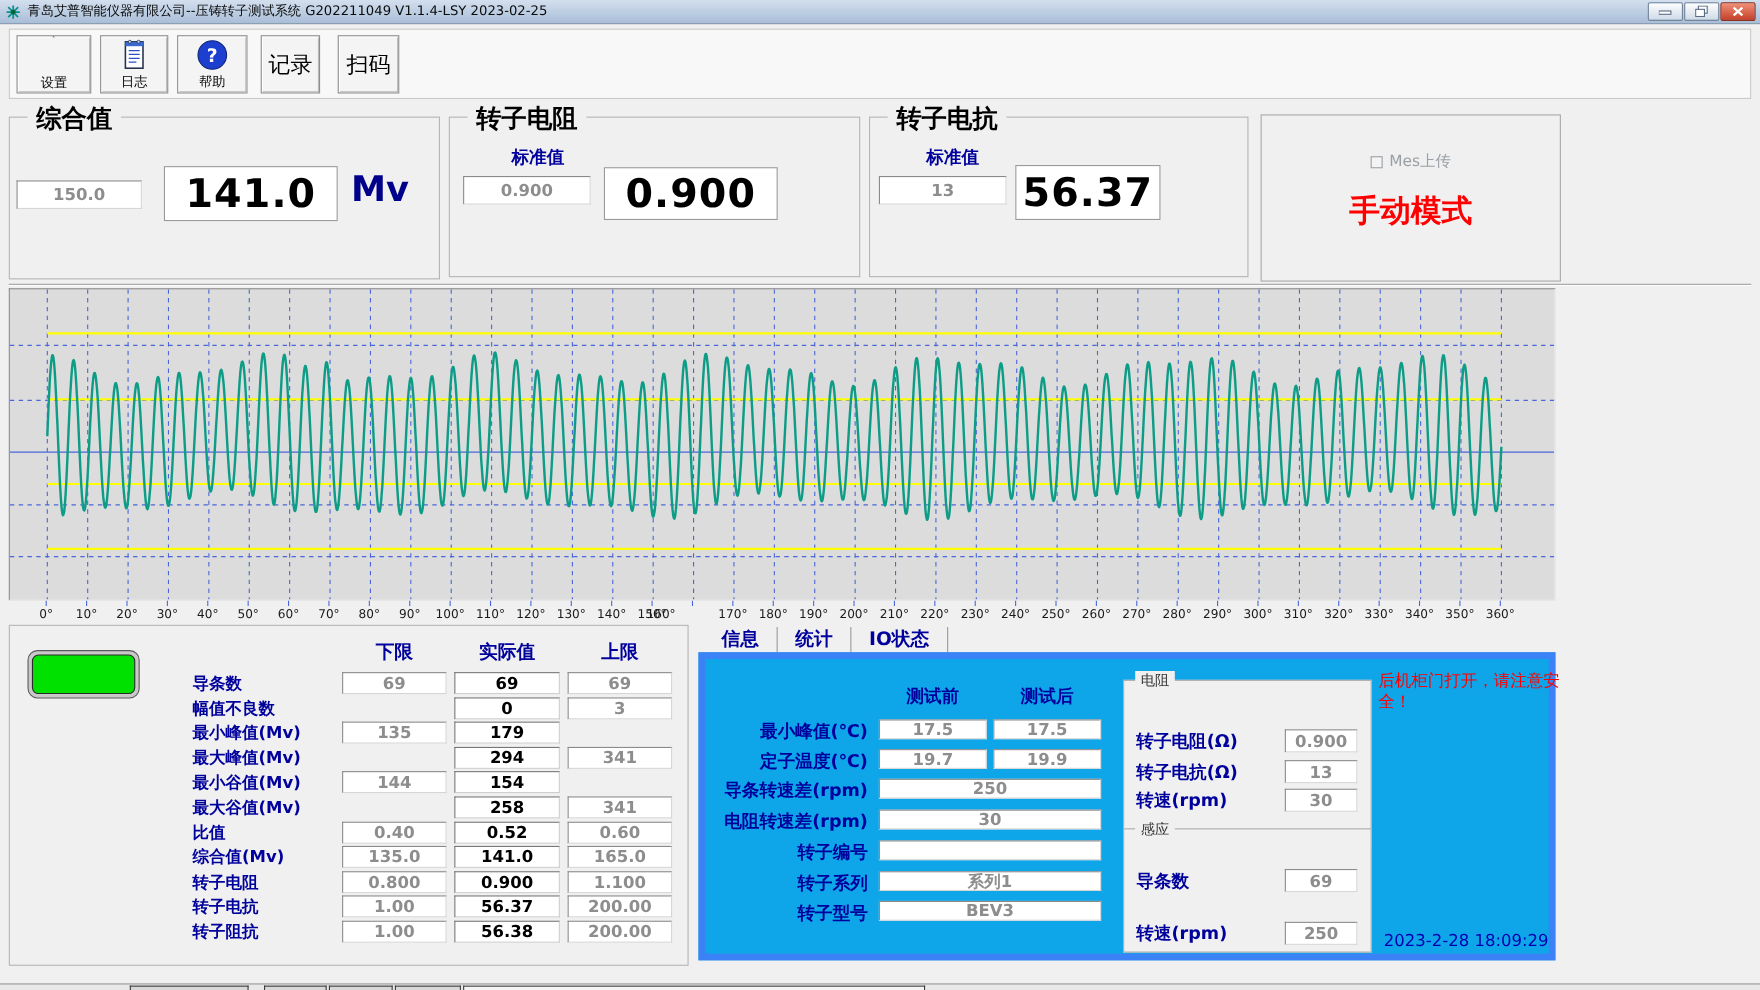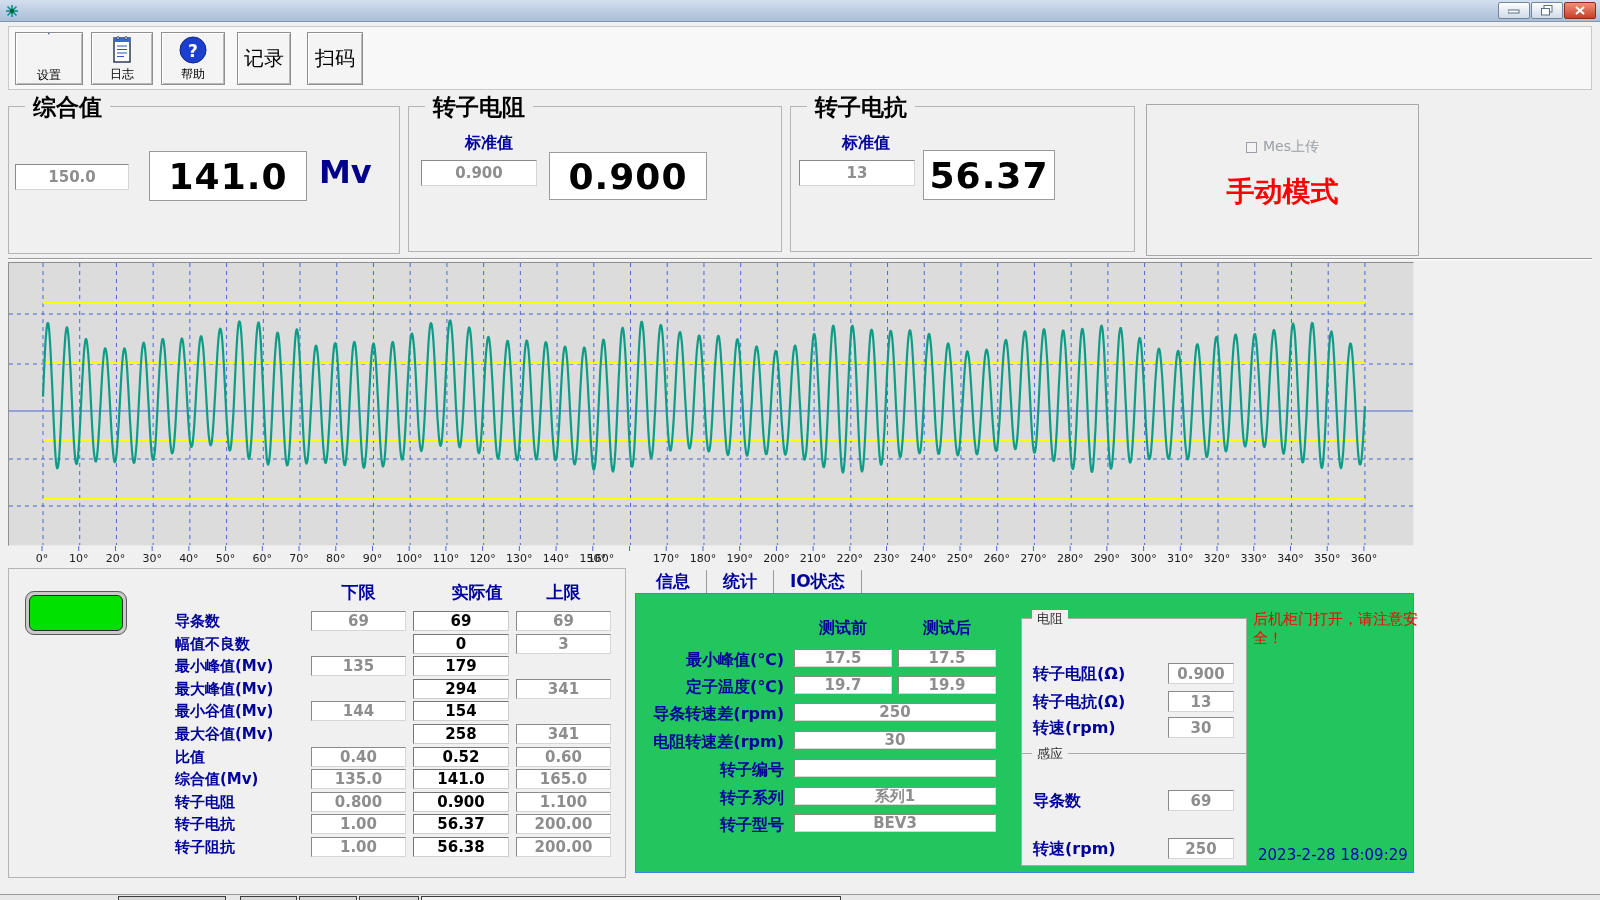--- a/index.html
+++ b/index.html
@@ -59,21 +59,21 @@
     border:1px solid; border-color:#8a8a8a #d6d6d6 #d6d6d6 #8a8a8a;
     display:flex; align-items:center; justify-content:center; }
   .rt-low  { left:302px; width:95px; }
   .rt-actual { left:404px; width:96px; border-color:#777 #cfcfcf #cfcfcf #777; }
   .rt-high { left:507px; width:95px; }
   
   .tabsrow { position:absolute; left:640px; top:570px; height:23px; display:flex; }
   .tab { padding:0 16px; font-size:17px; font-weight:bold; color:#00009c;
     line-height:22px; border-right:1px solid #9a9a9a; }
   .infopanel { position:absolute; left:635px; top:593px; width:779px; height:280px;
-    border:1px solid #3b82f6; background:#22c55e; }
+    border:6px solid #3b82f6; background:#0ea5e9; }
   .ip-colhead { position:absolute; top:24px; width:98px; text-align:center; font-size:16px; }
   .ip-row { position:absolute; left:0; width:420px; height:22px; }
   .ip-label { position:absolute; left:0; top:1px; width:148px; text-align:right;
     font-size:16px; font-weight:bold; color:#00009c; white-space:nowrap; }
   .ip-box { position:absolute; top:0; height:18px; font-size:15px; background:#fff;
     border:1px solid; border-color:#8a8a8a #d6d6d6 #d6d6d6 #8a8a8a;
     display:flex; align-items:center; justify-content:center; }
   .ip-b1 { left:158px; width:98px; }
   .ip-b2 { left:262px; width:98px; }
   .ip-bw { left:158px; width:202px; }
@@ -96,20 +96,21 @@
 <div class="titlebar">
   <svg width="14" height="14" viewBox="0 0 14 14">
     <g stroke="#0a8f8f" stroke-width="1.6">
       <line x1="7" y1="1" x2="7" y2="13"></line>
         <line x1="1" y1="7" x2="13" y2="7"></line>
       <line x1="2.5" y1="2.5" x2="11.5" y2="11.5"></line>
         <line x1="11.5" y1="2.5" x2="2.5" y2="11.5"></line>
     </g>
     <circle cx="7" cy="7" r="2.2" fill="#063" stroke="none"></circle>
   </svg>
+  <span class="app-title">青岛艾普智能仪器有限公司--压铸转子测试系统 G202211049 V1.1.4-LSY 2023-02-25</span>
   <div class="winbtns">
     <div class="winbtn">
       <svg width="12" height="6" viewBox="0 0 12 6">
           <rect x="0" y="2" width="11" height="3" fill="#fff" stroke="#5a6c84"></rect>
         </svg>
     </div>
     <div class="winbtn">
       <svg width="12" height="11" viewBox="0 0 12 11">
         <rect x="3" y="0.5" width="8" height="6.5" fill="#fff" stroke="#5a6c84"></rect>
         <rect x="0.5" y="3.5" width="8" height="6.5" fill="#fff" stroke="#5a6c84"></rect>
@@ -321,21 +322,21 @@
     <span class="ticklab" style="left: 1282.48px;">340°</span>
     <span class="ticklab" style="left: 1319.2px;">350°</span>
     <span class="ticklab" style="left: 1355.92px;">360°</span>
   </div>
 
 <div class="results">
   <div class="lampframe">
       <div class="lamp"></div>
     </div>
   <div class="rt-head bluelab" style="left:302px;width:95px;">下限</div>
-  <div class="rt-head bluelab" style="left:420px;width:96px;">实际值</div>
+  <div class="rt-head bluelab" style="left:404px;width:96px;">实际值</div>
   <div class="rt-head bluelab" style="left:507px;width:95px;">上限</div>
   <div id="rt-rows">
       <div class="rt-row" style="top: 42px;">
         <div class="rt-label">导条数</div>
         <div class="rt-box rt-low gray">69</div>
         <div class="rt-box rt-actual black">69</div>
         <div class="rt-box rt-high gray">69</div>
       </div>
       <div class="rt-row" style="top: 64.6px;">
         <div class="rt-label">幅值不良数</div>

